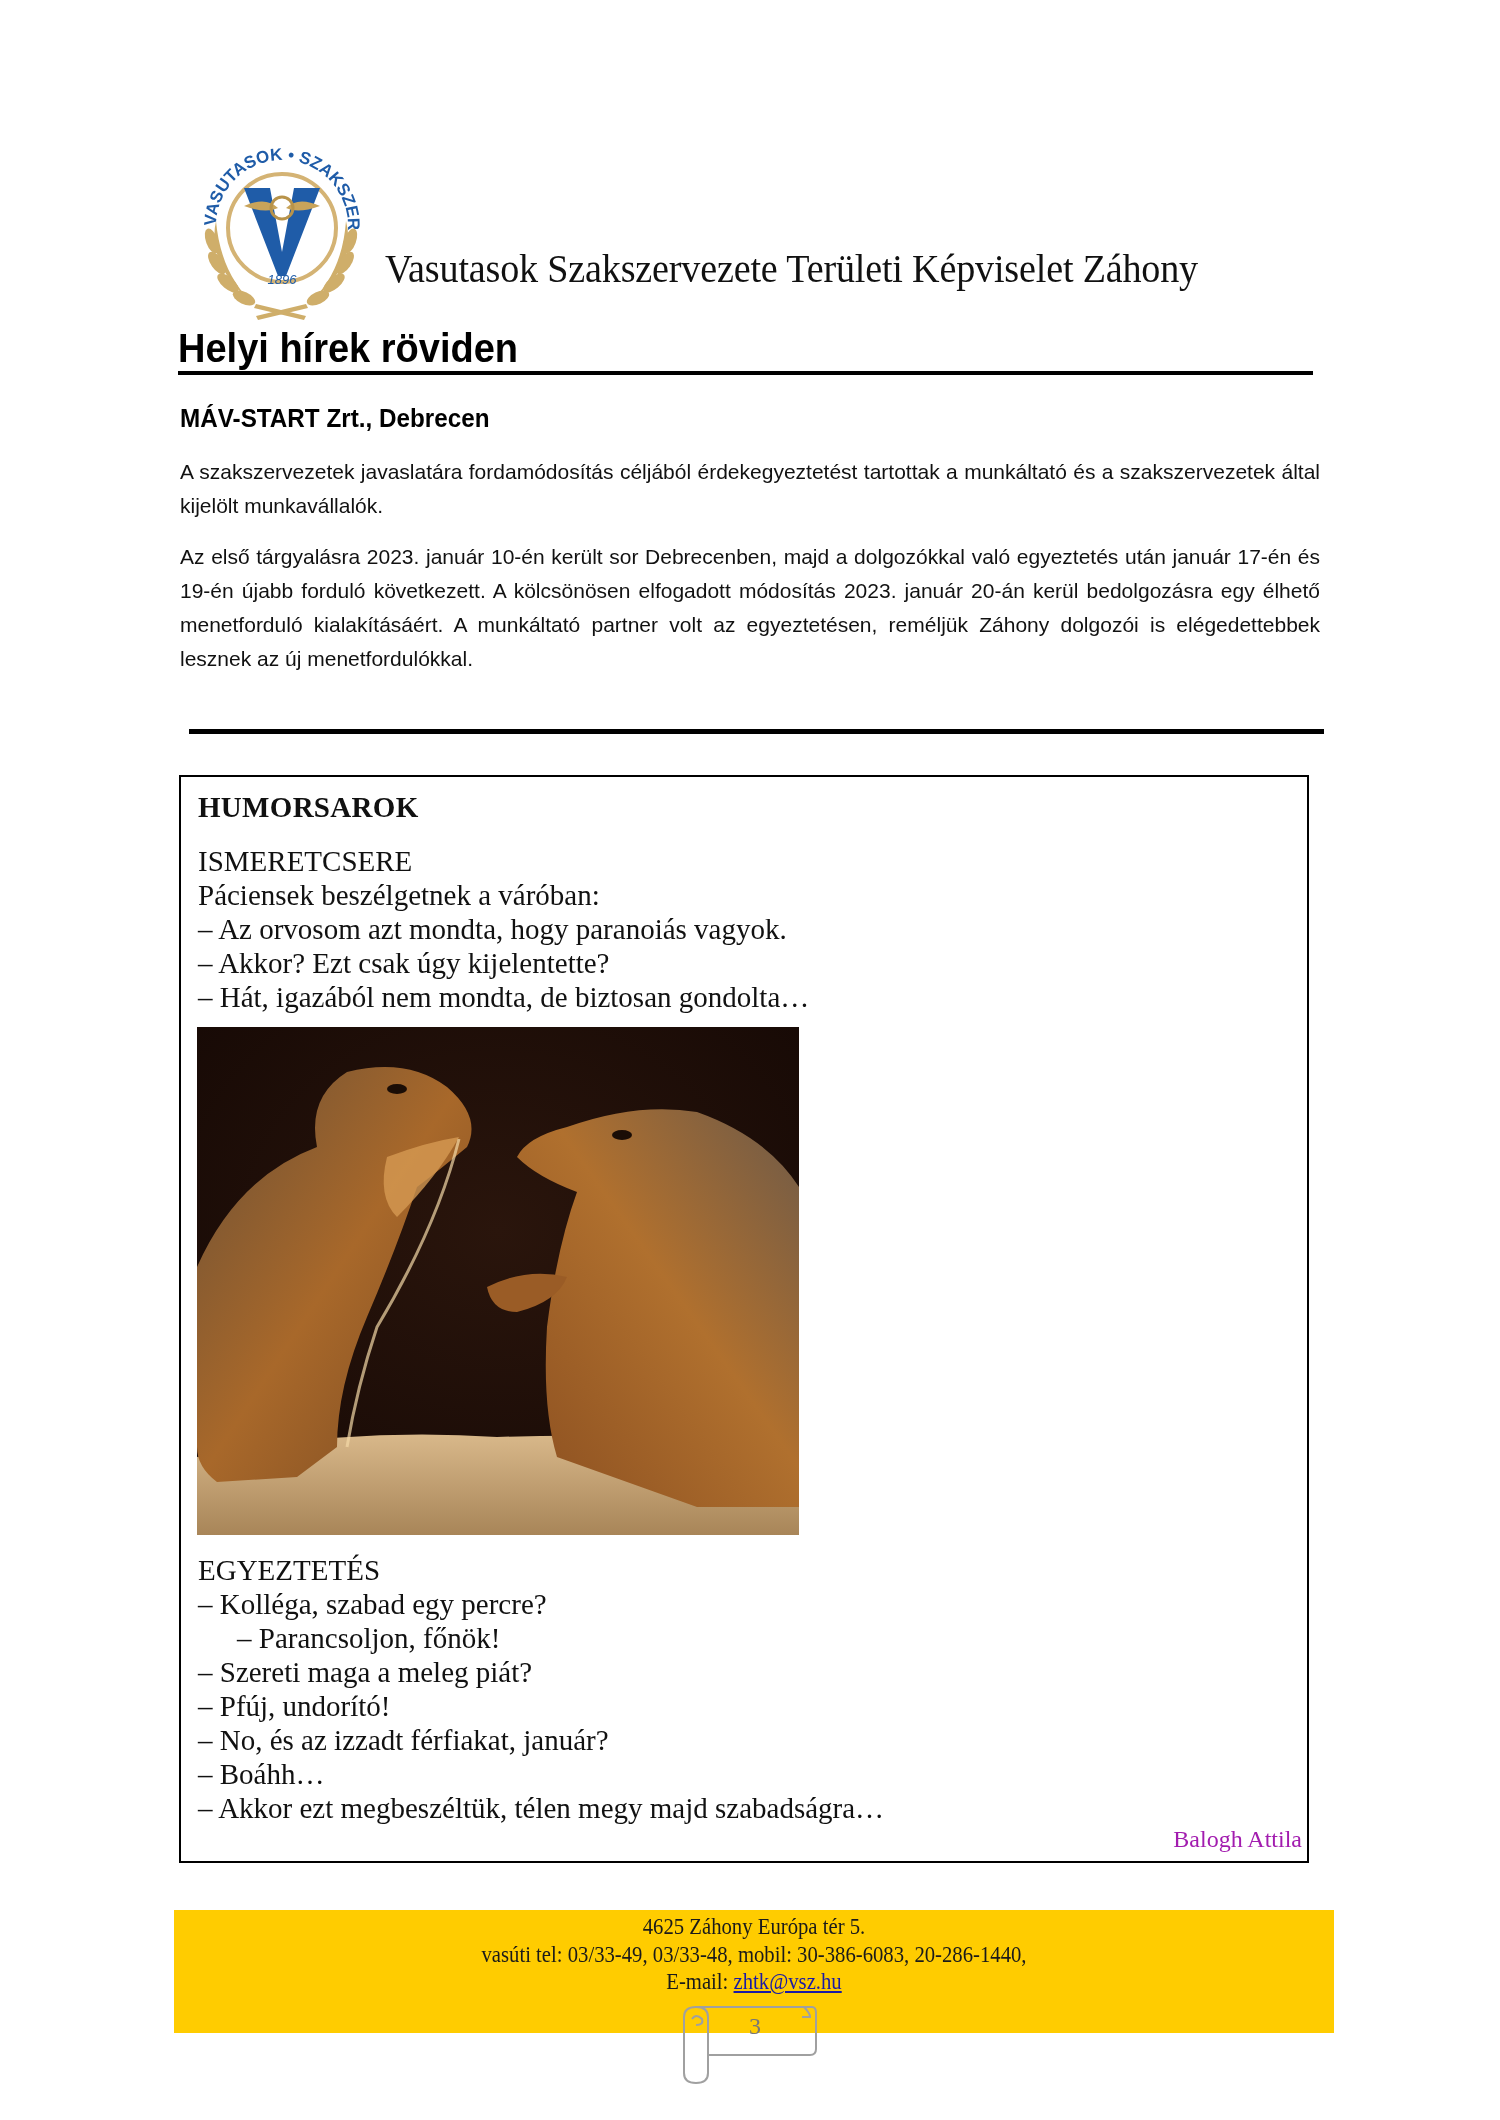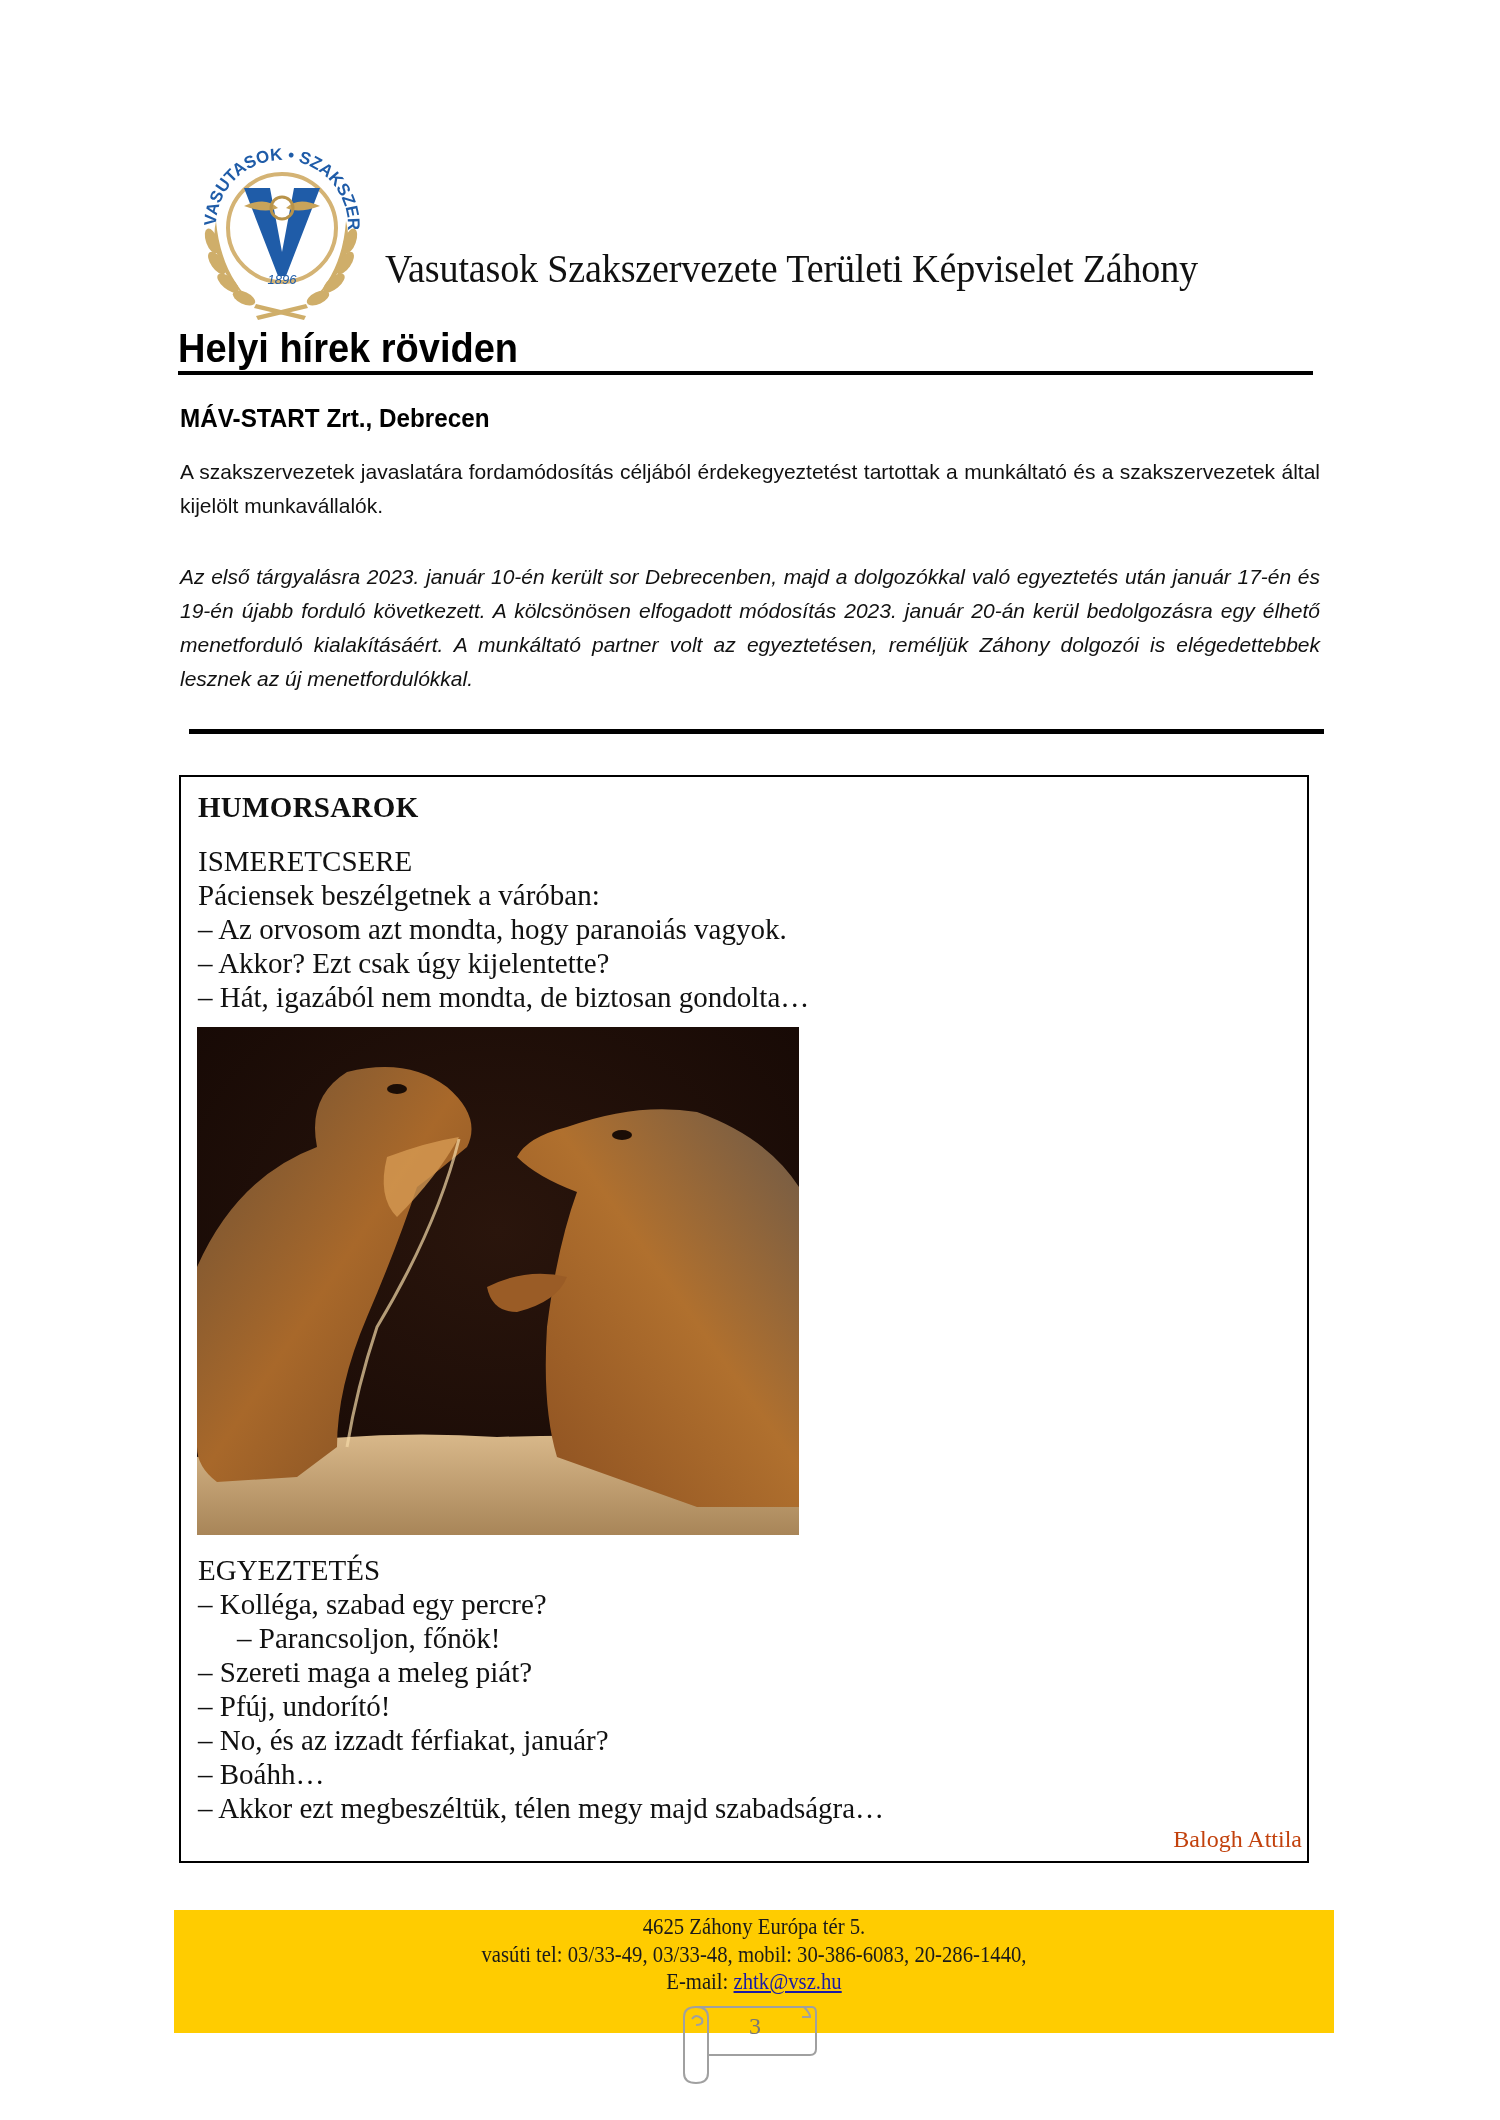--- a/index.html
+++ b/index.html
@@ -15,33 +15,33 @@
   #org-title { left: 385px; top: 244px; font-size: 41px; color: #111; white-space: nowrap; letter-spacing: -0.2px; transform: scaleX(0.93); transform-origin: left top; }
 
   
   #section-heading { left: 178px; top: 326px; font-size: 40px; font-weight: bold; color: #000; white-space: nowrap; transform: scaleX(0.95); transform-origin: left top; }
   #heading-rule { left: 178px; top: 371px; width: 1135px; height: 4px; background: #000; }
 
   #article-title { left: 180px; top: 404px; font-size: 25px; font-weight: bold; color: #000; white-space: nowrap; transform: scaleX(0.97); transform-origin: left top; }
 
   .para { left: 180px; width: 1140px; font-size: 21px; line-height: 34px; color: #111; text-align: justify; text-align-last: left; }
   #para-1 { top: 455px; }
-  #para-2 { top: 560px; font-style: italic; }
+  #para-2 { top: 540px; }
 
   #section-end-rule { left: 189px; top: 729px; width: 1135px; height: 5px; background: #000; }
 
   
   #humor-box { left: 179px; top: 775px; width: 1130px; height: 1088px; border: 2.5px solid #000; box-sizing: border-box; }
   .humor-text { left: 198px; font-size: 29px; color: #111; white-space: nowrap; }
   #humor-title { top: 791px; font-size: 29px; font-weight: bold; letter-spacing: 0.3px; }
   .jline { line-height: 34px; }
 
   #photo { left: 197px; top: 1027px; width: 602px; height: 508px; overflow: hidden; }
 
-  #author { right: 198px; top: 1826px; font-size: 24px; color: #c2410c; white-space: nowrap; }
+  #author { right: 198px; top: 1826px; font-size: 24px; color: #a21caf; white-space: nowrap; }
 
   
   #footer-band { left: 174px; top: 1910px; width: 1160px; height: 123px; background: #FFCC00; }
   .footer-line { left: 174px; width: 1160px; text-align: center; font-size: 23px; color: #1a1a1a; white-space: nowrap; transform: scaleX(0.9); transform-origin: center top; }
   #footer-email-link { color: #1a1aa6; text-decoration: underline; }
   #page-scroll { left: 682px; top: 2003px; width: 138px; height: 82px; }
   #page-number { left: 740px; top: 2013px; width: 30px; text-align: center; font-size: 24px; color: #777; }
 </style>
 </head>
 <body>

